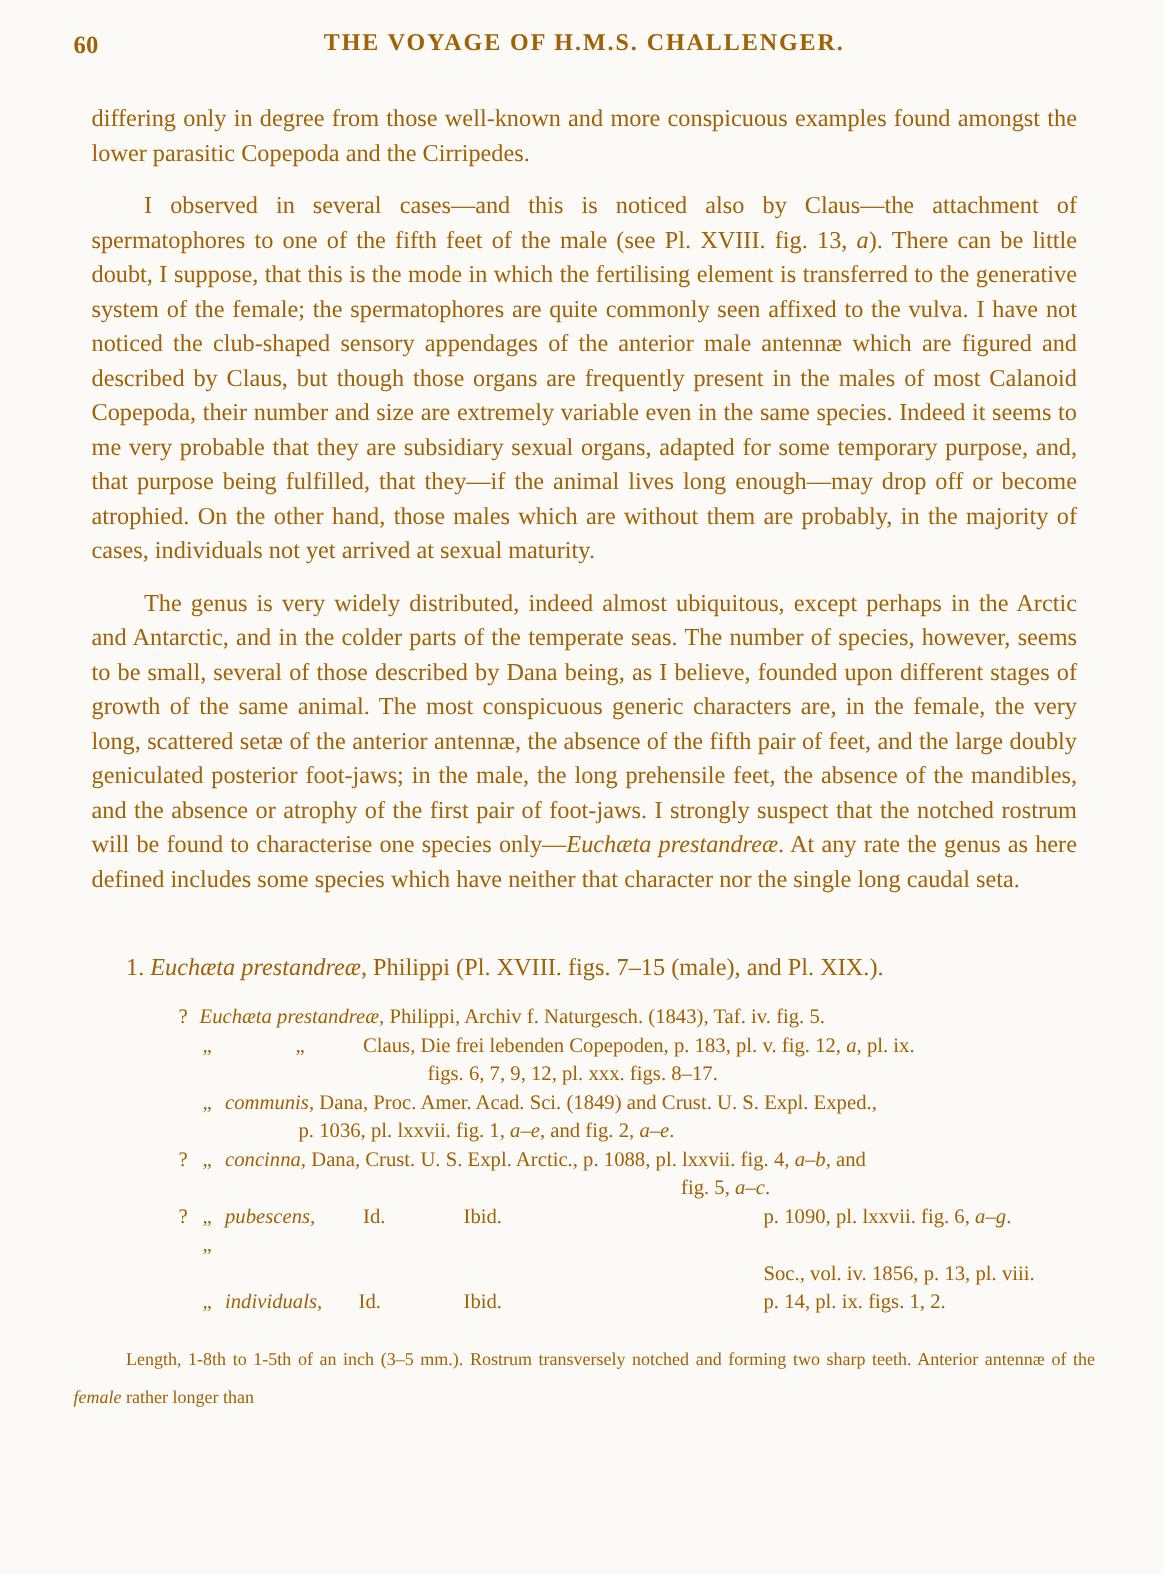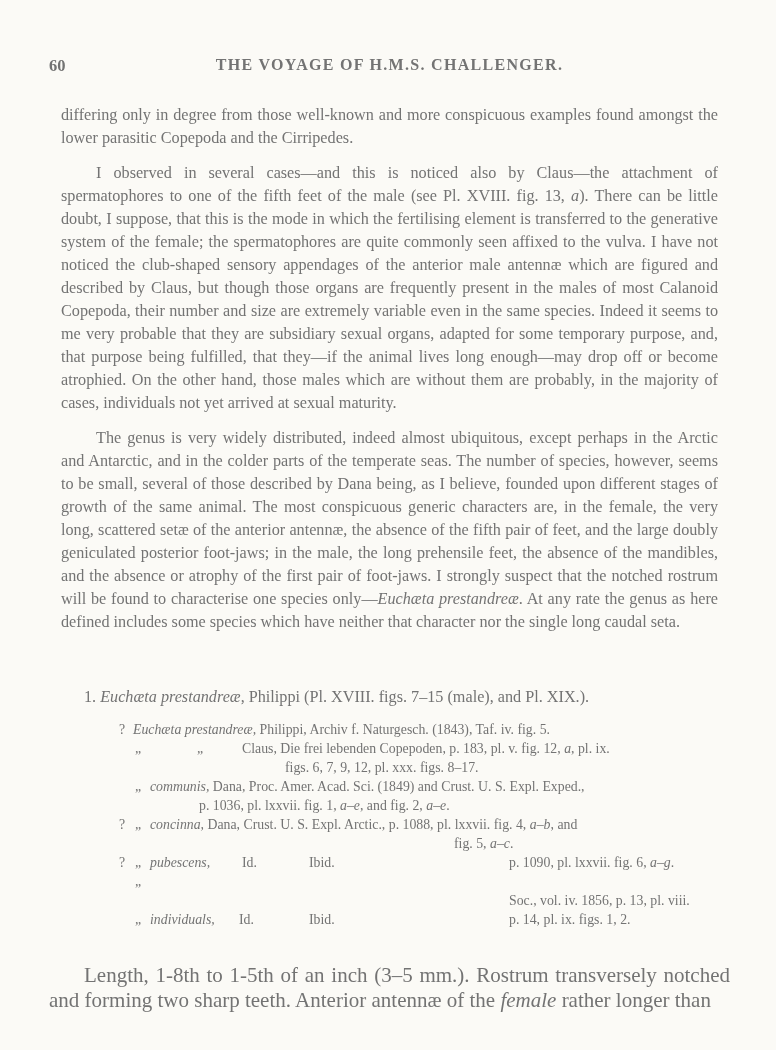--- a/index.html
+++ b/index.html
@@ -6,24 +6,24 @@
     margin: 0;
     padding: 0;
     background: #f6f5f1;
   }
   .page {
     position: relative;
     width: 776px;
     height: 1050px;
     margin: 0 auto;
     background: #fbfaf6;
-    color: #737373;
+    color: #a16207;
     font-family: "Liberation Serif", serif;
     box-sizing: border-box;
-    padding: 56px 46px 0 49px;
+    padding: 20px 46px 0 49px;
     overflow: hidden;
   }
   .it { font-style: italic; }
 
   
   .running-head {
     position: relative;
     height: 18px;
     margin-bottom: 30px;
   }
@@ -46,21 +46,21 @@
   .body-text {
     font-size: 16.2px;
     line-height: 23px;
     text-align: justify;
   }
   .para { margin: 12px; text-indent: 35px; }
   .para.no-indent { text-indent: 0; }
 
   
   .species-heading {
-    margin-top: 52px;
+    margin-top: 36px;
     font-size: 16.2px;
     line-height: 23px;
     text-indent: 35px;
   }
 
   
   .synonymy {
     position: relative;
     margin-top: 13px;
     font-size: 13.8px;
@@ -70,22 +70,22 @@
     height: 19px;
   }
   .seg {
     position: absolute;
     top: 0;
     white-space: nowrap;
   }
 
   
   .closing {
-    margin-top: 32px;
-    font-size: 21px;
+    margin-top: 15px;
+    font-size: 12px;
     line-height: 25px;
     text-align: justify;
     text-indent: 35px;
   }
 </style>
 </head>
 <body>
 
 <div class="page">
 

